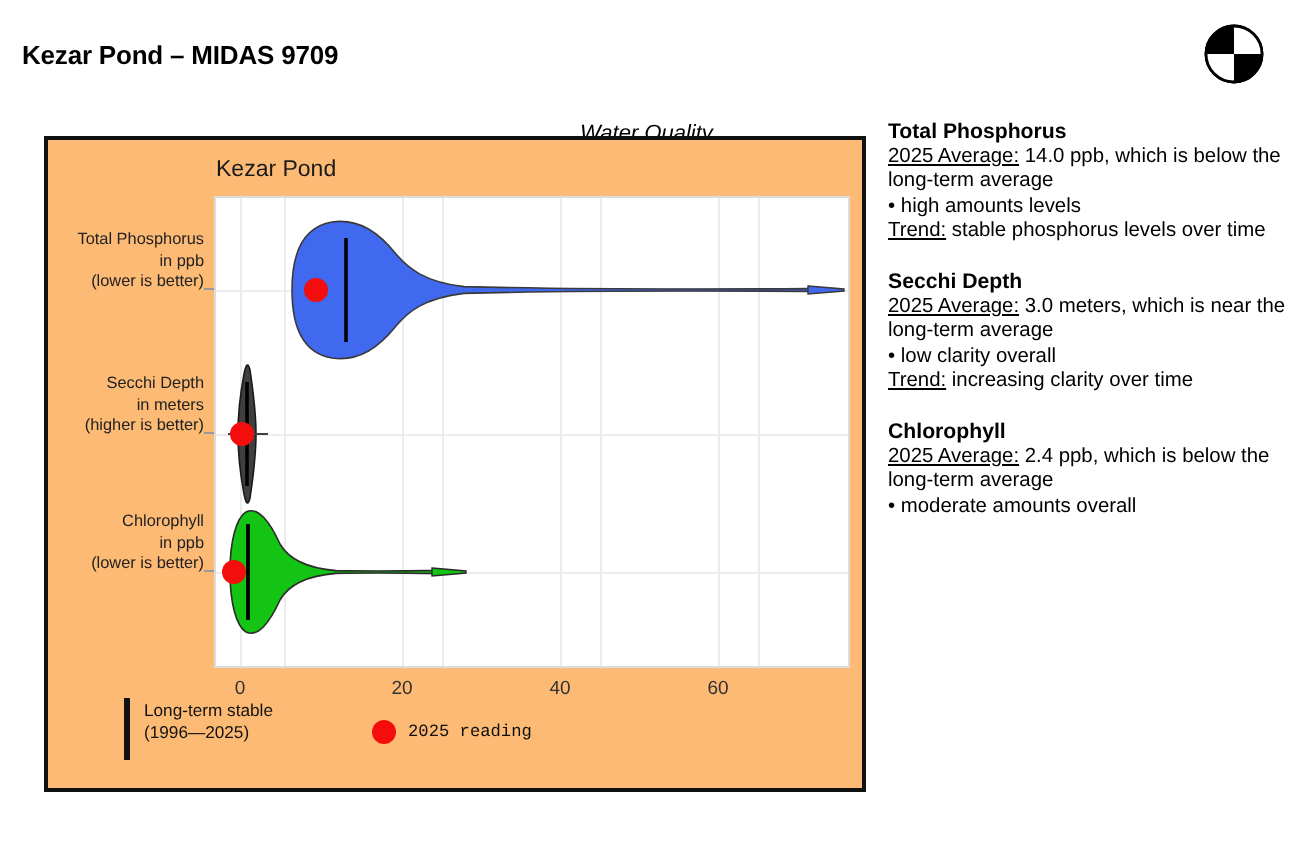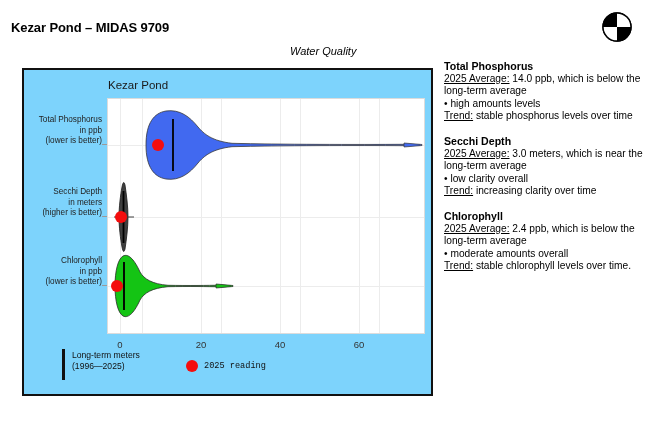--- a/index.html
+++ b/index.html
@@ -11,34 +11,34 @@
     overflow:hidden;
     position:relative;
   }
   
   #page-title{
     position:absolute;left:11px;top:20px;
     font-size:13px;font-weight:bold;letter-spacing:-0.1px;
     white-space:nowrap;
   }
   #subtitle{
-    position:absolute;left:290px;top:45px;
+    position:absolute;left:290px;top:61px;
     font-size:11px;font-style:italic;font-weight:normal;
     white-space:nowrap;
   }
   
   #logo{
     position:absolute;left:602px;top:12px;width:30px;height:30px;
   }
   
   #chart-card{
     position:absolute;left:22px;top:68px;
     width:411px;height:328px;
     border:2px solid #111;
-    background:#7dd3fc;
+    background:#fdba74;
     box-sizing:border-box;
   }
   #chart-title{
     position:absolute;left:84px;top:9px;
     font-size:11.5px;color:#1a1a1a;white-space:nowrap;
   }
   
   #plot{
     position:absolute;left:83px;top:28px;
     width:318px;height:236px;
@@ -213,21 +213,21 @@
 
     <div class="xtick" style="left:12px;">0</div>
     <div class="xtick" style="left:93px;">20</div>
     <div class="xtick" style="left:172px;">40</div>
     <div class="xtick" style="left:251px;">60</div>
   </div>
 
   <div id="legend">
     <div id="legend-bar"></div>
     <div id="legend-text1">
-      <span>Long-term meters</span><br>
+      <span>Long-term stable</span><br>
       <span>(1996—2025)</span>
     </div>
     <div id="legend-dot"></div>
     <div id="legend-text2">2025 reading</div>
   </div>
 </div>
 
 <div id="side-panel">
 
   <div class="section">
@@ -241,15 +241,14 @@
     <div class="sec-head">Secchi Depth</div>
     <div class="kv"><span class="ul">2025 Average:</span><span> 3.0 meters, which is near the long-term average</span></div>
     <div class="bullet">• <span>low clarity overall</span></div>
     <div class="kv"><span class="ul">Trend:</span><span> increasing clarity over time</span></div>
   </div>
 
   <div class="section">
     <div class="sec-head">Chlorophyll</div>
     <div class="kv"><span class="ul">2025 Average:</span><span> 2.4 ppb, which is below the long-term average</span></div>
     <div class="bullet">• <span>moderate amounts overall</span></div>
-    <div class="kv"><span class="ul">Trend:</span><span> stable chlorophyll levels over time.</span></div>
   </div>
 </div>
 
 </body></html>

